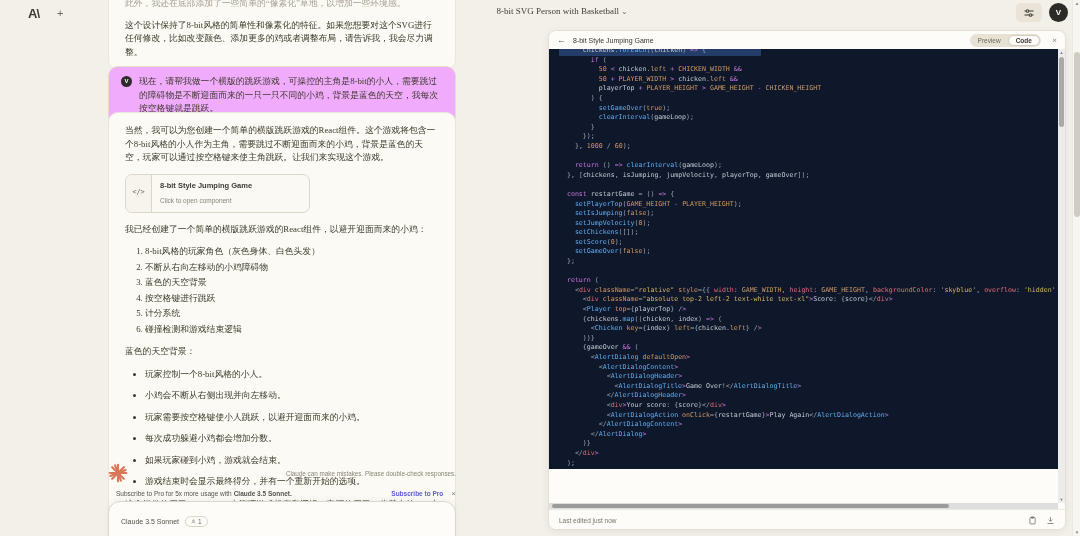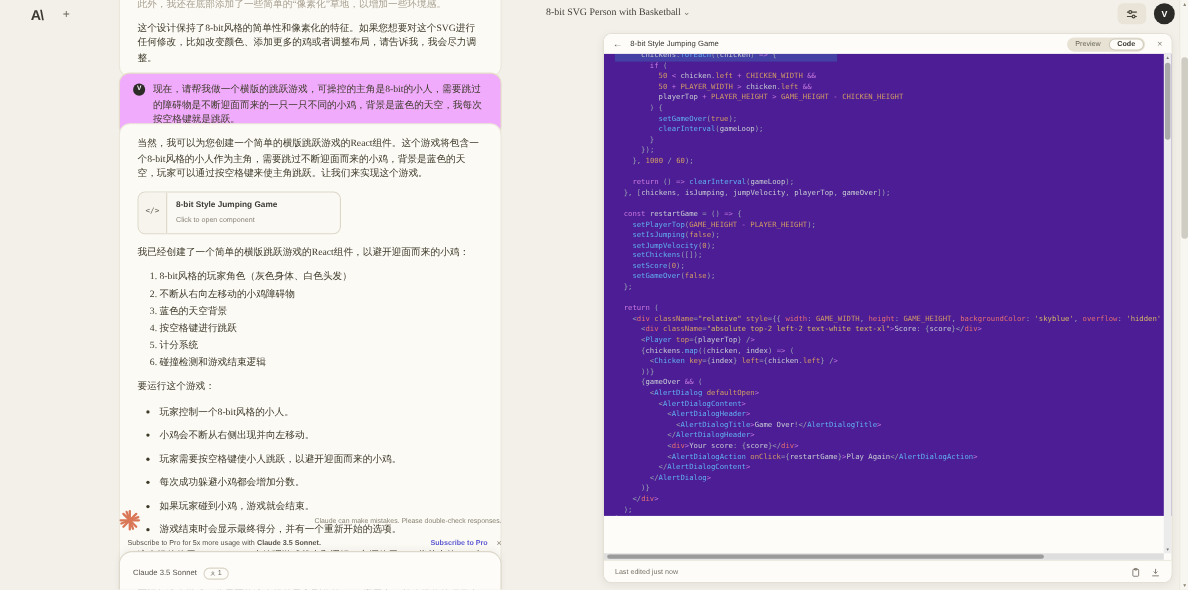--- a/index.html
+++ b/index.html
@@ -53,21 +53,21 @@
   .panel { position:absolute; left:548px; top:30px; width:518px; height:500px; background:#fdfcf9; border:1px solid #e3dfd4; border-radius:8px; box-shadow:0 2px 8px rgba(0,0,0,0.06); overflow:hidden; }
   .panel-header { height:18px; display:flex; align-items:center; padding:0 8px; gap:7px; background:#fdfcf9; }
   .back-arrow { font-size:9px; color:#6b675c; cursor:pointer; }
   .panel-title { font-family:"Liberation Sans",sans-serif; font-size:7px; color:#3a372f; }
   .panel-header .spacer { flex:1; }
   .tab-toggle { display:flex; align-items:center; background:#e7e2d3; border-radius:8px; padding:1px; font-family:"Liberation Sans",sans-serif; font-size:6.5px; }
   .tab-toggle .tab { padding:2px 7px; color:#6b675c; cursor:pointer; border-radius:7px; }
   .tab-toggle .tab.active { background:#fdfcf9; border:1px solid #cfcabb; color:#3a372f; font-weight:700; padding:1px 7px; }
   .panel-close { font-size:9px; color:#6b675c; cursor:pointer; margin-left:4px; }
 
-  .code-area { position:absolute; top:18px; left:0; right:0; height:420px; background:#4c1d95; overflow:hidden; padding:0 0 0 10px; }
+  .code-area { position:absolute; top:18px; left:0; right:0; height:420px; background:#0f172a; overflow:hidden; padding:0 0 0 10px; }
   .code-area pre { font-family:"DejaVu Sans Mono",monospace; font-size:6.6px; line-height:9.6px; color:#c5cad3; white-space:pre; margin-top:-3px; }
   .cl { height:9.6px; }
   .cl.hl { background:rgba(61,108,180,0.45); display:inline-block; min-width:40%; }
   .c-kw{color:#c678dd} .c-fn{color:#61afef} .c-str{color:#d6b467} .c-num{color:#d19a66}
   .c-const{color:#d19a66} .c-attr{color:#d19a66} .c-tag{color:#e06c75} .c-comp{color:#61afef}
   .c-prop{color:#e06c75} .c-op{color:#c678dd} .c-pun{color:#9aa5b1} .c-id{color:#c5cad3}
   .code-vscroll { position:absolute; top:18px; right:0; width:7px; height:454px; background:#ececec; }
   .code-vscroll .thumb { position:absolute; top:8px; left:1px; width:5px; height:70px; background:#a9a9a9; border-radius:3px; }
   .code-vscroll .arr { position:absolute; left:0; width:7px; text-align:center; font-size:4px; color:#777; font-family:"Liberation Sans",sans-serif; }
   .code-hscroll { position:absolute; top:472px; left:0; right:7px; height:6px; background:#dedede; }
@@ -133,21 +133,21 @@
     <ol class="features">
 
     <li>8-bit风格的玩家角色（灰色身体、白色头发）</li>
         <li>不断从右向左移动的小鸡障碍物</li>
         <li>蓝色的天空背景</li>
         <li>按空格键进行跳跃</li>
         <li>计分系统</li>
         <li>碰撞检测和游戏结束逻辑</li>
       </ol>
 
-    <p>要运行这个游戏：</p>
+    <p>蓝色的天空背景：</p>
     <ul class="gameplay">
 
     <li>玩家控制一个8-bit风格的小人。</li>
         <li>小鸡会不断从右侧出现并向左移动。</li>
         <li>玩家需要按空格键使小人跳跃，以避开迎面而来的小鸡。</li>
         <li>每次成功躲避小鸡都会增加分数。</li>
         <li>如果玩家碰到小鸡，游戏就会结束。</li>
         <li>游戏结束时会显示最终得分，并有一个重新开始的选项。</li>
       </ul>
 

